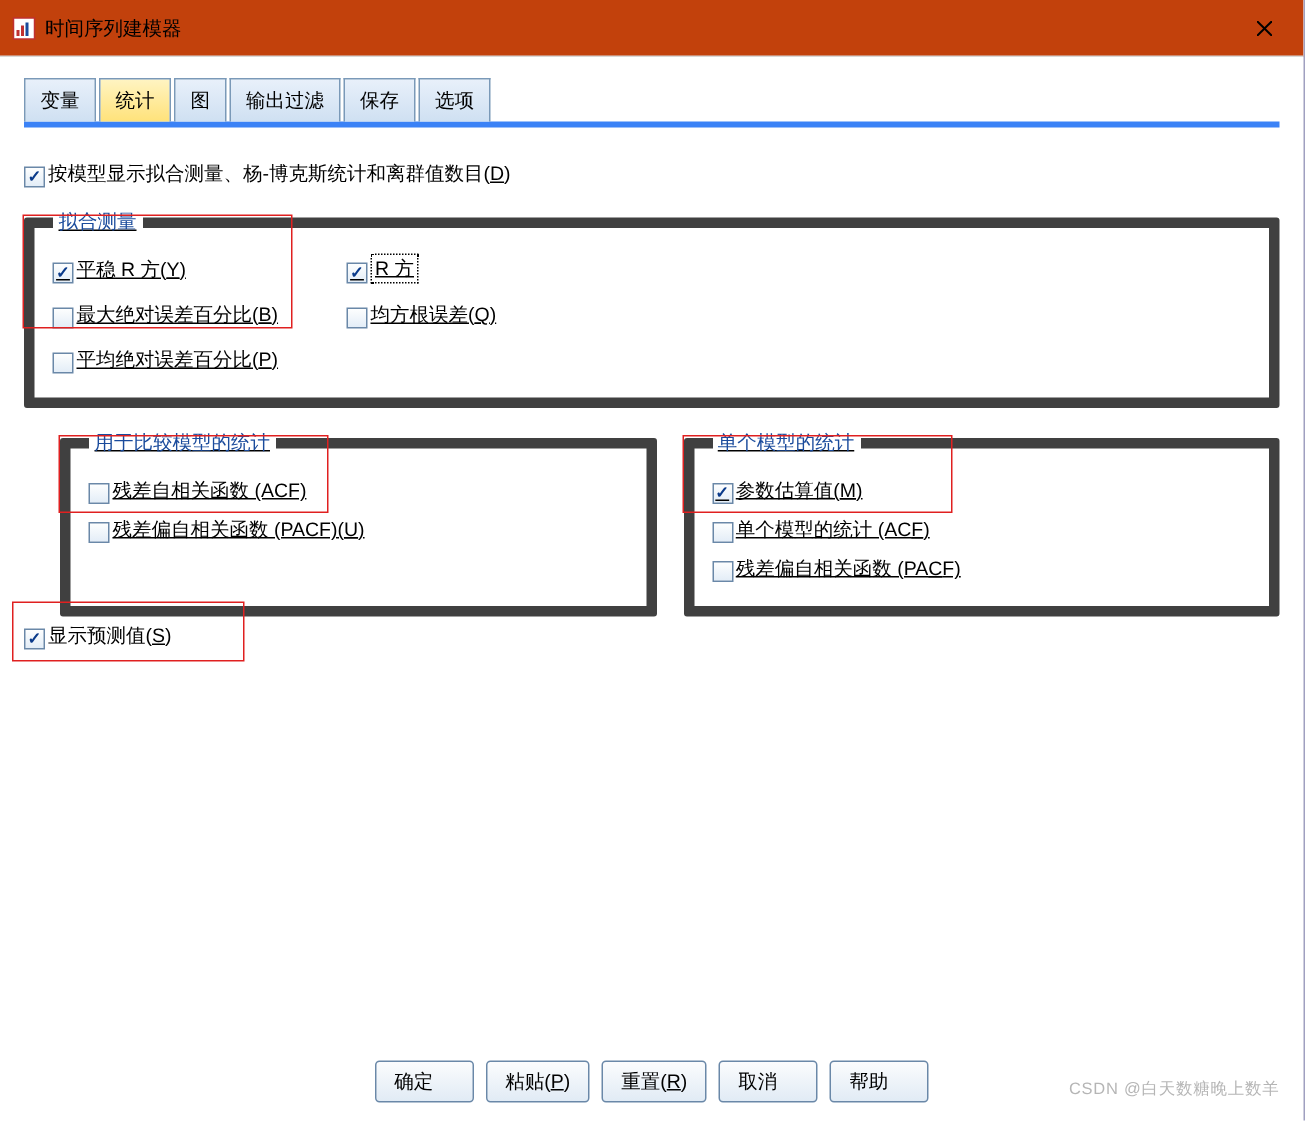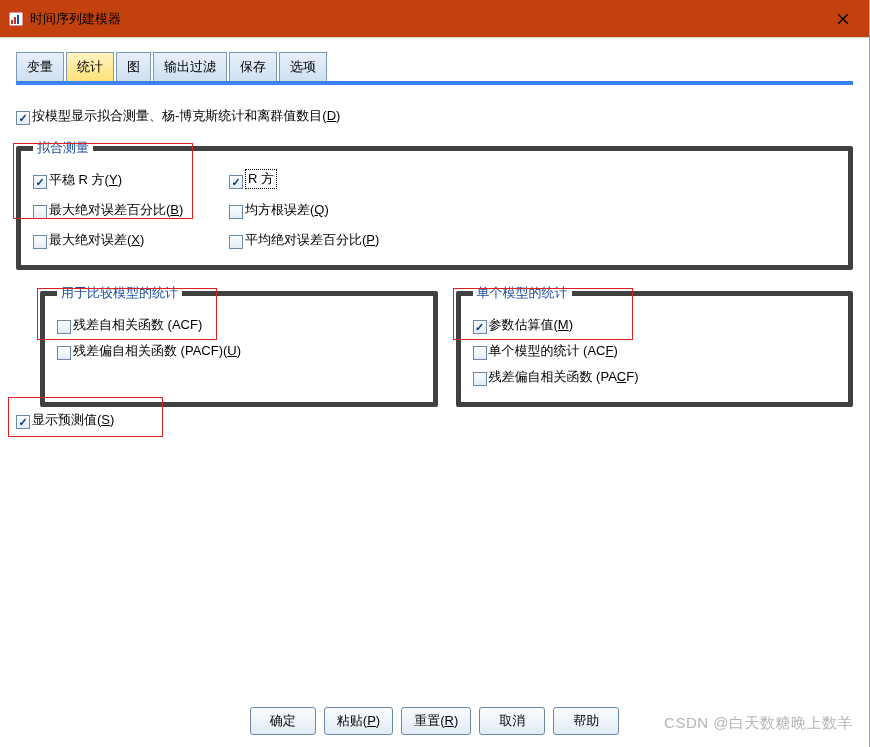--- a/index.html
+++ b/index.html
@@ -81,25 +81,26 @@
   }
   .cb.checked::after {
     content: "✓";
     font-weight: bold;
     color: #0a3a8a;
   }
 
   .mnemonic { text-decoration: underline; }
 
   fieldset.groupbox {
-    border: 5px solid #404040;
+    border: 7px solid #404040;
     border-radius: 2px;
     margin: 14px 0 0 0;
     padding: 10px 12px 12px 12px;
     position: relative;
+    text-decoration: underline;
   }
   fieldset.groupbox > legend {
     padding: 0 4px;
     color: #1a4b9c;
     font-size: 13px;
   }
 
   .red-box {
     position: absolute;
     border: 1px solid #e02020;
@@ -134,29 +135,28 @@
     gap: 8px;
   }
   .btn {
     min-width: 66px;
     padding: 4px 12px;
     background: linear-gradient(#fbfcfd, #e1ebf5);
     border: 1px solid #6a88a8;
     border-radius: 3px;
     font-size: 13px;
     cursor: default;
-    text-align: center;
   }
 
   .watermark {
     position: absolute;
     right: 16px;
     bottom: 14px;
     color: rgba(120,120,120,0.55);
-    font-size: 15px;
+    font-size: 11px;
     pointer-events: none;
     letter-spacing: 0.5px;
   }
 </style>
 </head>
 <body>
 
 <div class="titlebar">
   <span class="app-icon">
     <svg width="16" height="16" viewBox="0 0 16 16">
@@ -208,24 +208,20 @@
       </div>
       <div class="check-row">
         <span class="cb"></span>
         <span><span>最大绝对误差百分比(</span><span class="mnemonic">B</span><span>)</span></span>
       </div>
 
       <div class="check-row">
         <span class="cb"></span>
         <span><span>均方根误差(</span><span class="mnemonic">Q</span><span>)</span></span>
       </div>
-      <div class="check-row">
-        <span class="cb"></span>
-        <span><span>最大绝对误差(</span><span class="mnemonic">X</span><span>)</span></span>
-      </div>
 
       <div class="check-row">
         <span class="cb"></span>
         <span><span>平均绝对误差百分比(</span><span class="mnemonic">P</span><span>)</span></span>
       </div>
     </div>
   </fieldset>
 
   <div class="two-cols">
     <fieldset class="groupbox" style="position:relative;">

